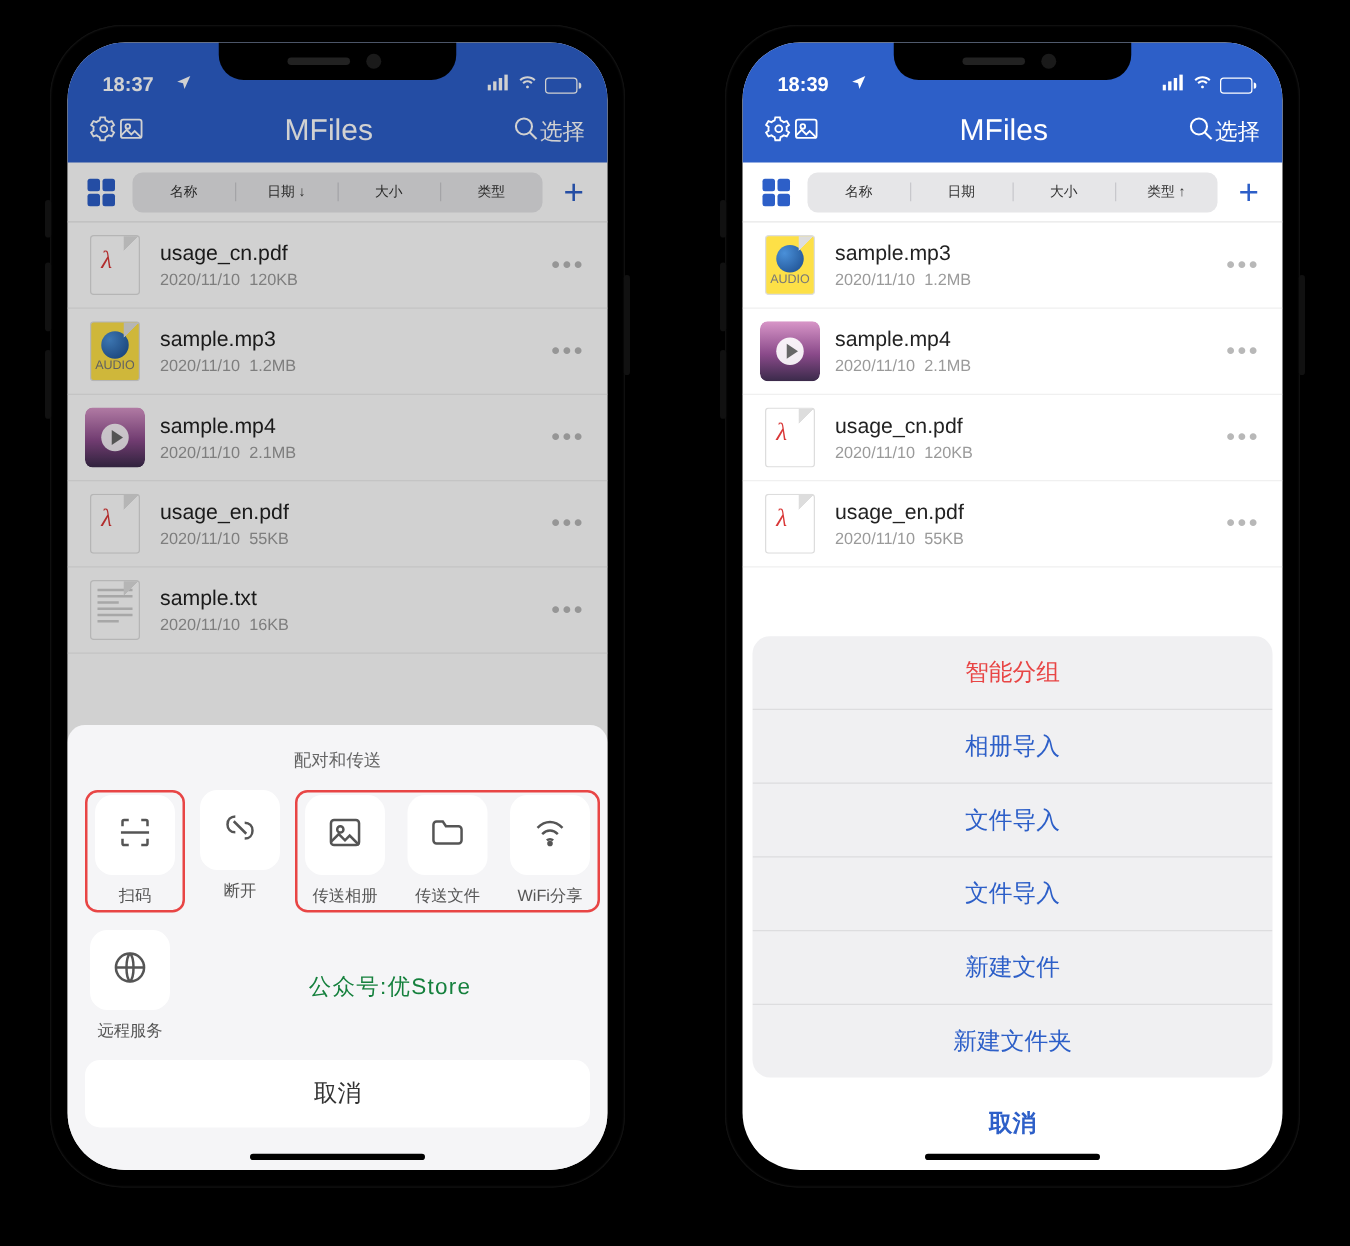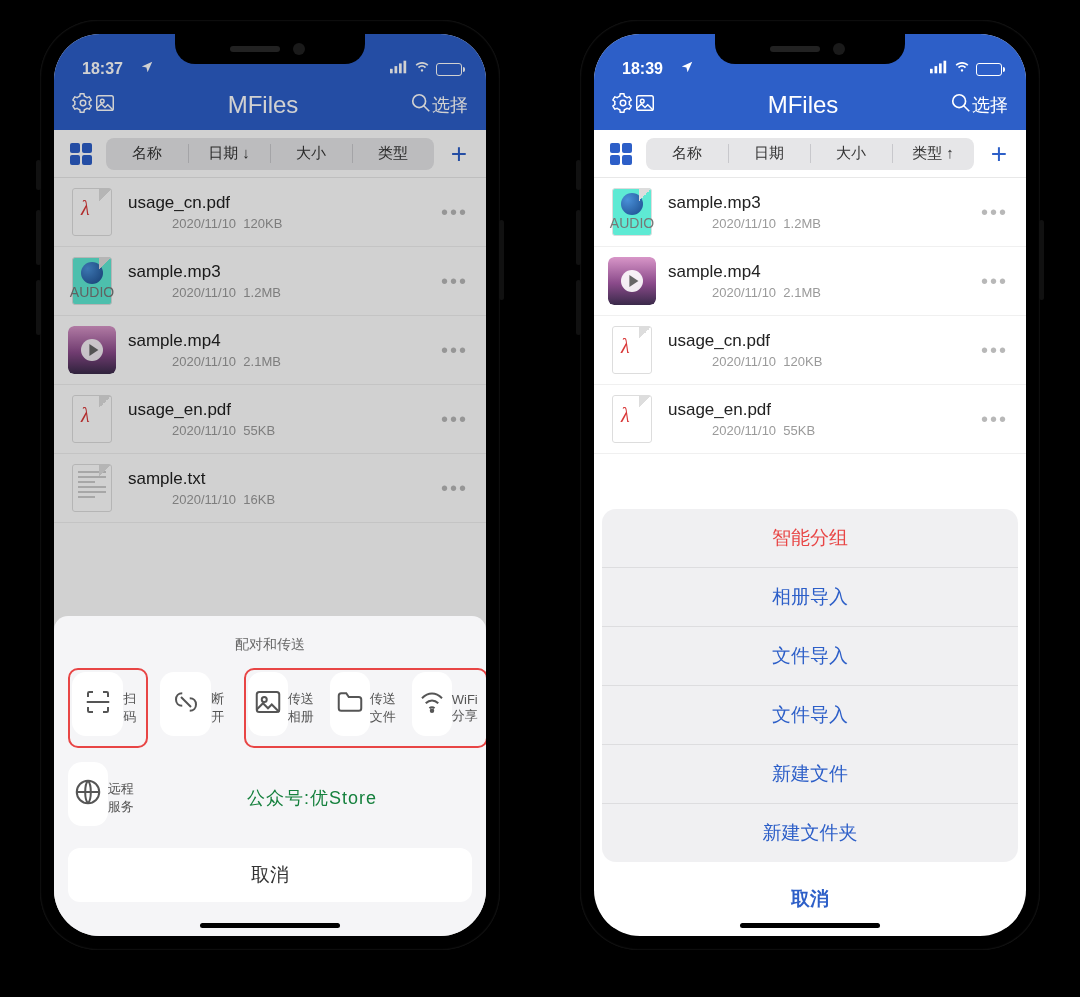--- a/index.html
+++ b/index.html
@@ -59,52 +59,52 @@
   .nav-left,.nav-right{display:flex;align-items:center;}
   .nav-title{font-size:24px;font-weight:400;}
   .nav-right-text{font-size:18px;}
   .nav-icon svg{width:22px;height:22px;}
 
   .sort-row{height:48px;display:flex;align-items:center;padding:0 12px;gap:10px;border-bottom:1px solid #e8e8e8;}
   .view-btn{width:30px;height:30px;display:flex;align-items:center;justify-content:center;}
   .view-btn .grid4{display:grid;grid-template-columns:10px 10px;grid-template-rows:10px 10px;gap:2px;}
   .view-btn .grid4 span{background:#2d5fc8;border-radius:2px;}
   .seg{flex:1;display:flex;background:#e6e6e8;border-radius:8px;height:32px;align-items:center;}
-  .seg-item{flex:1;text-align:center;font-size:15px;color:#333;position:relative;padding:6px 0;}
+  .seg-item{flex:1;text-align:center;font-size:11px;color:#333;position:relative;padding:6px 0;}
   .seg-item+.seg-item::before{content:"";position:absolute;left:0;top:6px;bottom:6px;width:1px;background:#c8c8cc;}
   .plus-btn{color:#2d5fc8;font-size:28px;font-weight:300;width:30px;text-align:center;}
 
   .file-list{flex:1;overflow:hidden;}
   .file-row{display:flex;align-items:center;padding:10px 14px;border-bottom:1px solid #f0f0f0;gap:12px;}
   .file-thumb{width:48px;height:48px;display:flex;align-items:center;justify-content:center;border-radius:6px;overflow:hidden;flex-shrink:0;}
   .file-info{flex:1;min-width:0;}
   .file-name{font-size:17px;color:#222;margin-bottom:3px;}
-  .file-meta{font-size:13px;color:#9a9a9a;margin-left:44px;}
+  .file-meta{font-size:13px;color:#9a9a9a;}
   .file-more{color:#b8b8b8;font-size:20px;letter-spacing:2px;padding:0 4px;}
   .thumb-page{position:relative;width:40px;height:48px;background:#fff;border:1px solid #ddd;border-radius:3px;}
   .thumb-page::before{content:"";position:absolute;right:0;top:0;width:12px;height:12px;background:linear-gradient(135deg,#ddd 50%,transparent 50%);}
   .pdf-mark{position:absolute;left:8px;top:8px;color:#d93838;font-size:20px;font-style:italic;font-family:serif;}
-  .thumb-audio{background:#5eead4;border:1px solid #ddd;font-size:14px;color:#777;text-align:center;display:flex;flex-direction:column;justify-content:center;align-items:center;gap:0;}
+  .thumb-audio{background:#fde047;border:1px solid #ddd;font-size:10px;color:#777;text-align:center;display:flex;flex-direction:column;justify-content:center;align-items:center;gap:0;}
   .thumb-audio .qcircle{width:22px;height:22px;background:radial-gradient(circle at 30% 30%,#4a90d9,#1a4a8a);border-radius:50%;}
   .thumb-video{background:linear-gradient(180deg,#d896c8 0%,#8a4a8a 55%,#3a2a4a 100%);position:relative;}
   .thumb-video::after{content:"";position:absolute;left:50%;top:50%;transform:translate(-50%,-50%);width:22px;height:22px;background:rgba(255,255,255,0.9);border-radius:50%;}
   .thumb-video .tri{position:absolute;left:52%;top:50%;transform:translate(-40%,-50%);border-left:9px solid #666;border-top:6px solid transparent;border-bottom:6px solid transparent;z-index:1;}
   .thumb-text{background:#fff;border:1px solid #ddd;padding:6px 5px;}
   .thumb-text .l{height:2px;background:#ccc;margin-bottom:3px;}
   .thumb-text .l.s{width:60%;}
 
   .dimmer{position:absolute;inset:0;background:rgba(0,0,0,0.18);z-index:5;}
 
   .bottom-sheet{
     position:absolute;left:0;right:0;bottom:0;background:#f5f5f7;z-index:10;
     border-radius:14px 14px 0 0;padding:14px 14px 34px 14px;
   }
   .sheet-title{text-align:center;font-size:14px;color:#666;margin:6px 0 14px 0;}
   .icon-row{display:flex;gap:12px;margin-bottom:2px;}
-  .icon-col{display:flex;flex-direction:row;align-items:center;width:72px;}
+  .icon-col{display:flex;flex-direction:column;align-items:center;width:72px;}
   .icon-box{width:64px;height:64px;background:#fff;border-radius:14px;display:flex;align-items:center;justify-content:center;margin-bottom:8px;}
   .icon-box svg{width:30px;height:30px;stroke:#555;fill:none;stroke-width:1.6;}
   .icon-label{font-size:13px;color:#555;}
   .redbox{border:2px solid #e84545;border-radius:10px;padding:2px;display:flex;gap:10px;}
   .row2{margin-top:14px;display:flex;gap:12px;align-items:center;}
   .watermark{flex:1;text-align:center;color:#15803d;font-size:18px;letter-spacing:1px;}
   .cancel-row{margin-top:14px;background:#fff;text-align:center;padding:14px 0;border-radius:12px;font-size:19px;color:#333;}
 
   .action-sheet{position:absolute;left:8px;right:8px;bottom:8px;z-index:10;}
   .action-group{background:rgba(240,240,242,0.97);border-radius:14px;overflow:hidden;margin-bottom:8px;}

